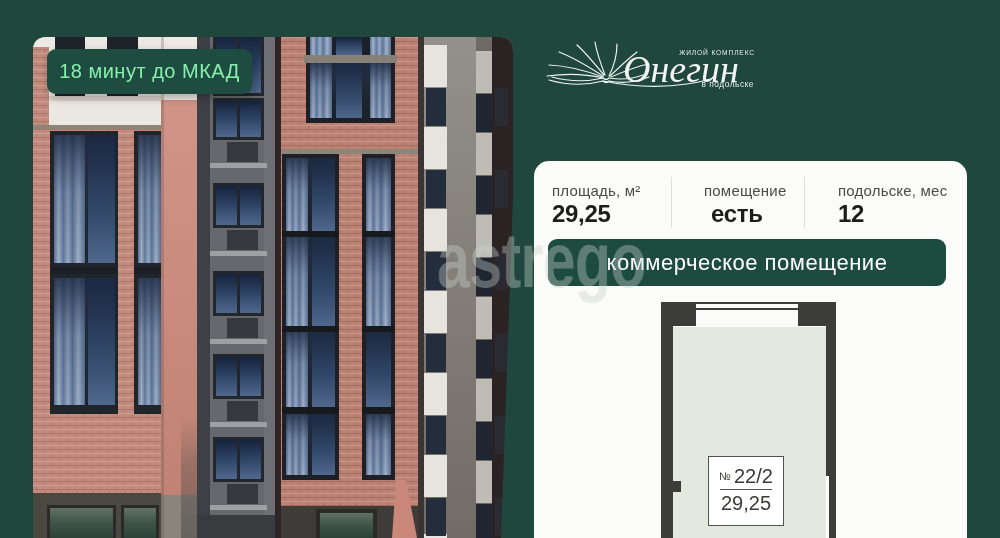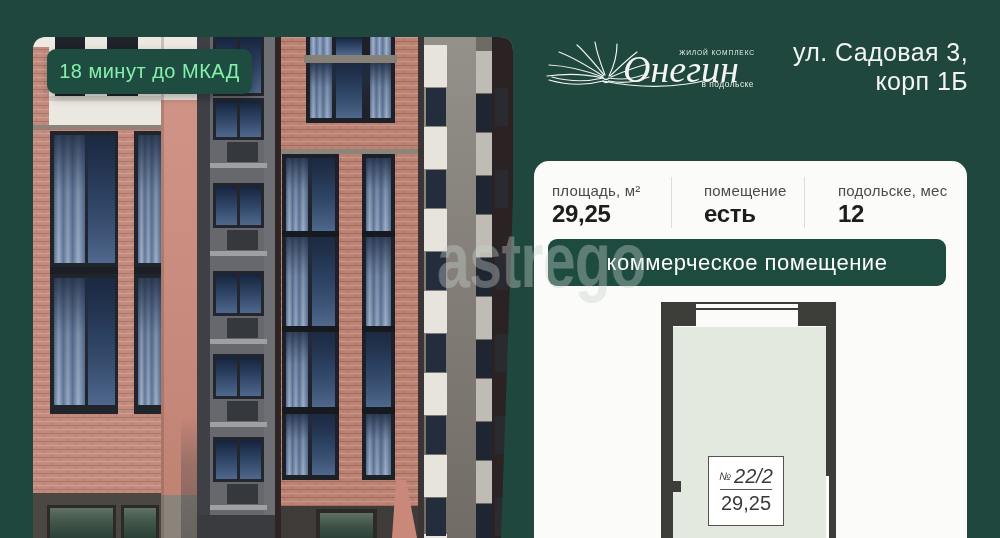--- a/index.html
+++ b/index.html
@@ -18,21 +18,21 @@
   .lbl{position:absolute;top:21px;font-size:15px;color:#4b4b49;letter-spacing:0.2px;text-align:center;}
   .val{position:absolute;top:39px;font-size:24px;font-weight:bold;color:#1d1d1b;letter-spacing:-0.3px;}
   .divider{position:absolute;top:16px;width:1px;height:51px;background:#ddddda;}
   .bar{position:absolute;left:14px;top:78px;width:398px;height:47px;background:#1d4b3f;border-radius:9px;
        display:flex;align-items:center;justify-content:center;color:#fff;font-size:22px;letter-spacing:0.5px;}
   
   .plan-wall{position:absolute;background:#3c3c38;}
   .plan-int{position:absolute;left:139px;top:166px;width:153px;height:211px;background:#e4e9e0;}
   .planbox{position:absolute;left:174px;top:295px;width:74px;height:68px;background:#fff;border:1px solid #52524e;
            text-align:center;color:#3a3a38;}
-  .planbox .l1{margin-top:9px;font-size:20px;line-height:20px;color:#3a3a38;font-style:italic;}
+  .planbox .l1{margin-top:9px;font-size:20px;line-height:20px;color:#3a3a38;}
   .planbox .l1 .no{font-size:11px;vertical-align:3px;}
   .planbox hr{border:none;border-top:1px solid #52524e;margin:3px 11px 2px 11px;}
   .planbox .l2{font-size:20px;color:#3a3a38;}
   
   .wm{position:absolute;left:437px;top:216px;font-size:77px;font-weight:bold;letter-spacing:-1px;
       color:rgba(200,210,204,0.38);transform:scaleX(0.77);transform-origin:0 0;z-index:9;}
 </style>
 </head>
 <body>
 <div class="page">
@@ -305,28 +305,27 @@
         <path d="M74,45 Q100,34 112,32"></path>
 
         <path d="M66,49 Q110,58 150,52 Q170,49 178,45"></path>
       </g>
       <text x="86" y="50" fill="#f2f5f2" font-family="Liberation Serif,serif" font-style="italic" font-size="38">Онегин</text>
       <text x="218" y="23" text-anchor="end" fill="#e8efeb" font-size="6.6" letter-spacing="0.9">ЖИЛОЙ КОМПЛЕКС</text>
       <text x="217" y="55" text-anchor="end" fill="#e8efeb" font-size="8.4" letter-spacing="0.5">в подольске</text>
     </svg>
   </div>
 
-  <div class="addr">ул. Садовая 3,<br>корп 1Б</div>
 
   <div class="card">
     <span class="lbl" style="left:18px;">площадь, м²</span>
     <span class="val" style="left:18px;">29,25</span>
     <div class="divider" style="left:137px;"></div>
     <span class="lbl" style="left:170px;">помещение</span>
-    <span class="val" style="left:170px;">есть</span>
+    <span class="val" style="left:177px;">есть</span>
     <div class="divider" style="left:270px;"></div>
     <span class="lbl" style="left:304px;">подольске, мес</span>
     <span class="val" style="left:304px;">12</span>
 
     <div class="bar">коммерческое помещение</div>
 
     <div class="plan-int"></div>
     <div class="plan-wall" style="left:127px;top:141px;width:12px;height:236px;"></div>
     <div class="plan-wall" style="left:127px;top:141px;width:35px;height:24px;"></div>
     <div class="plan-wall" style="left:264px;top:141px;width:38px;height:24px;"></div>

